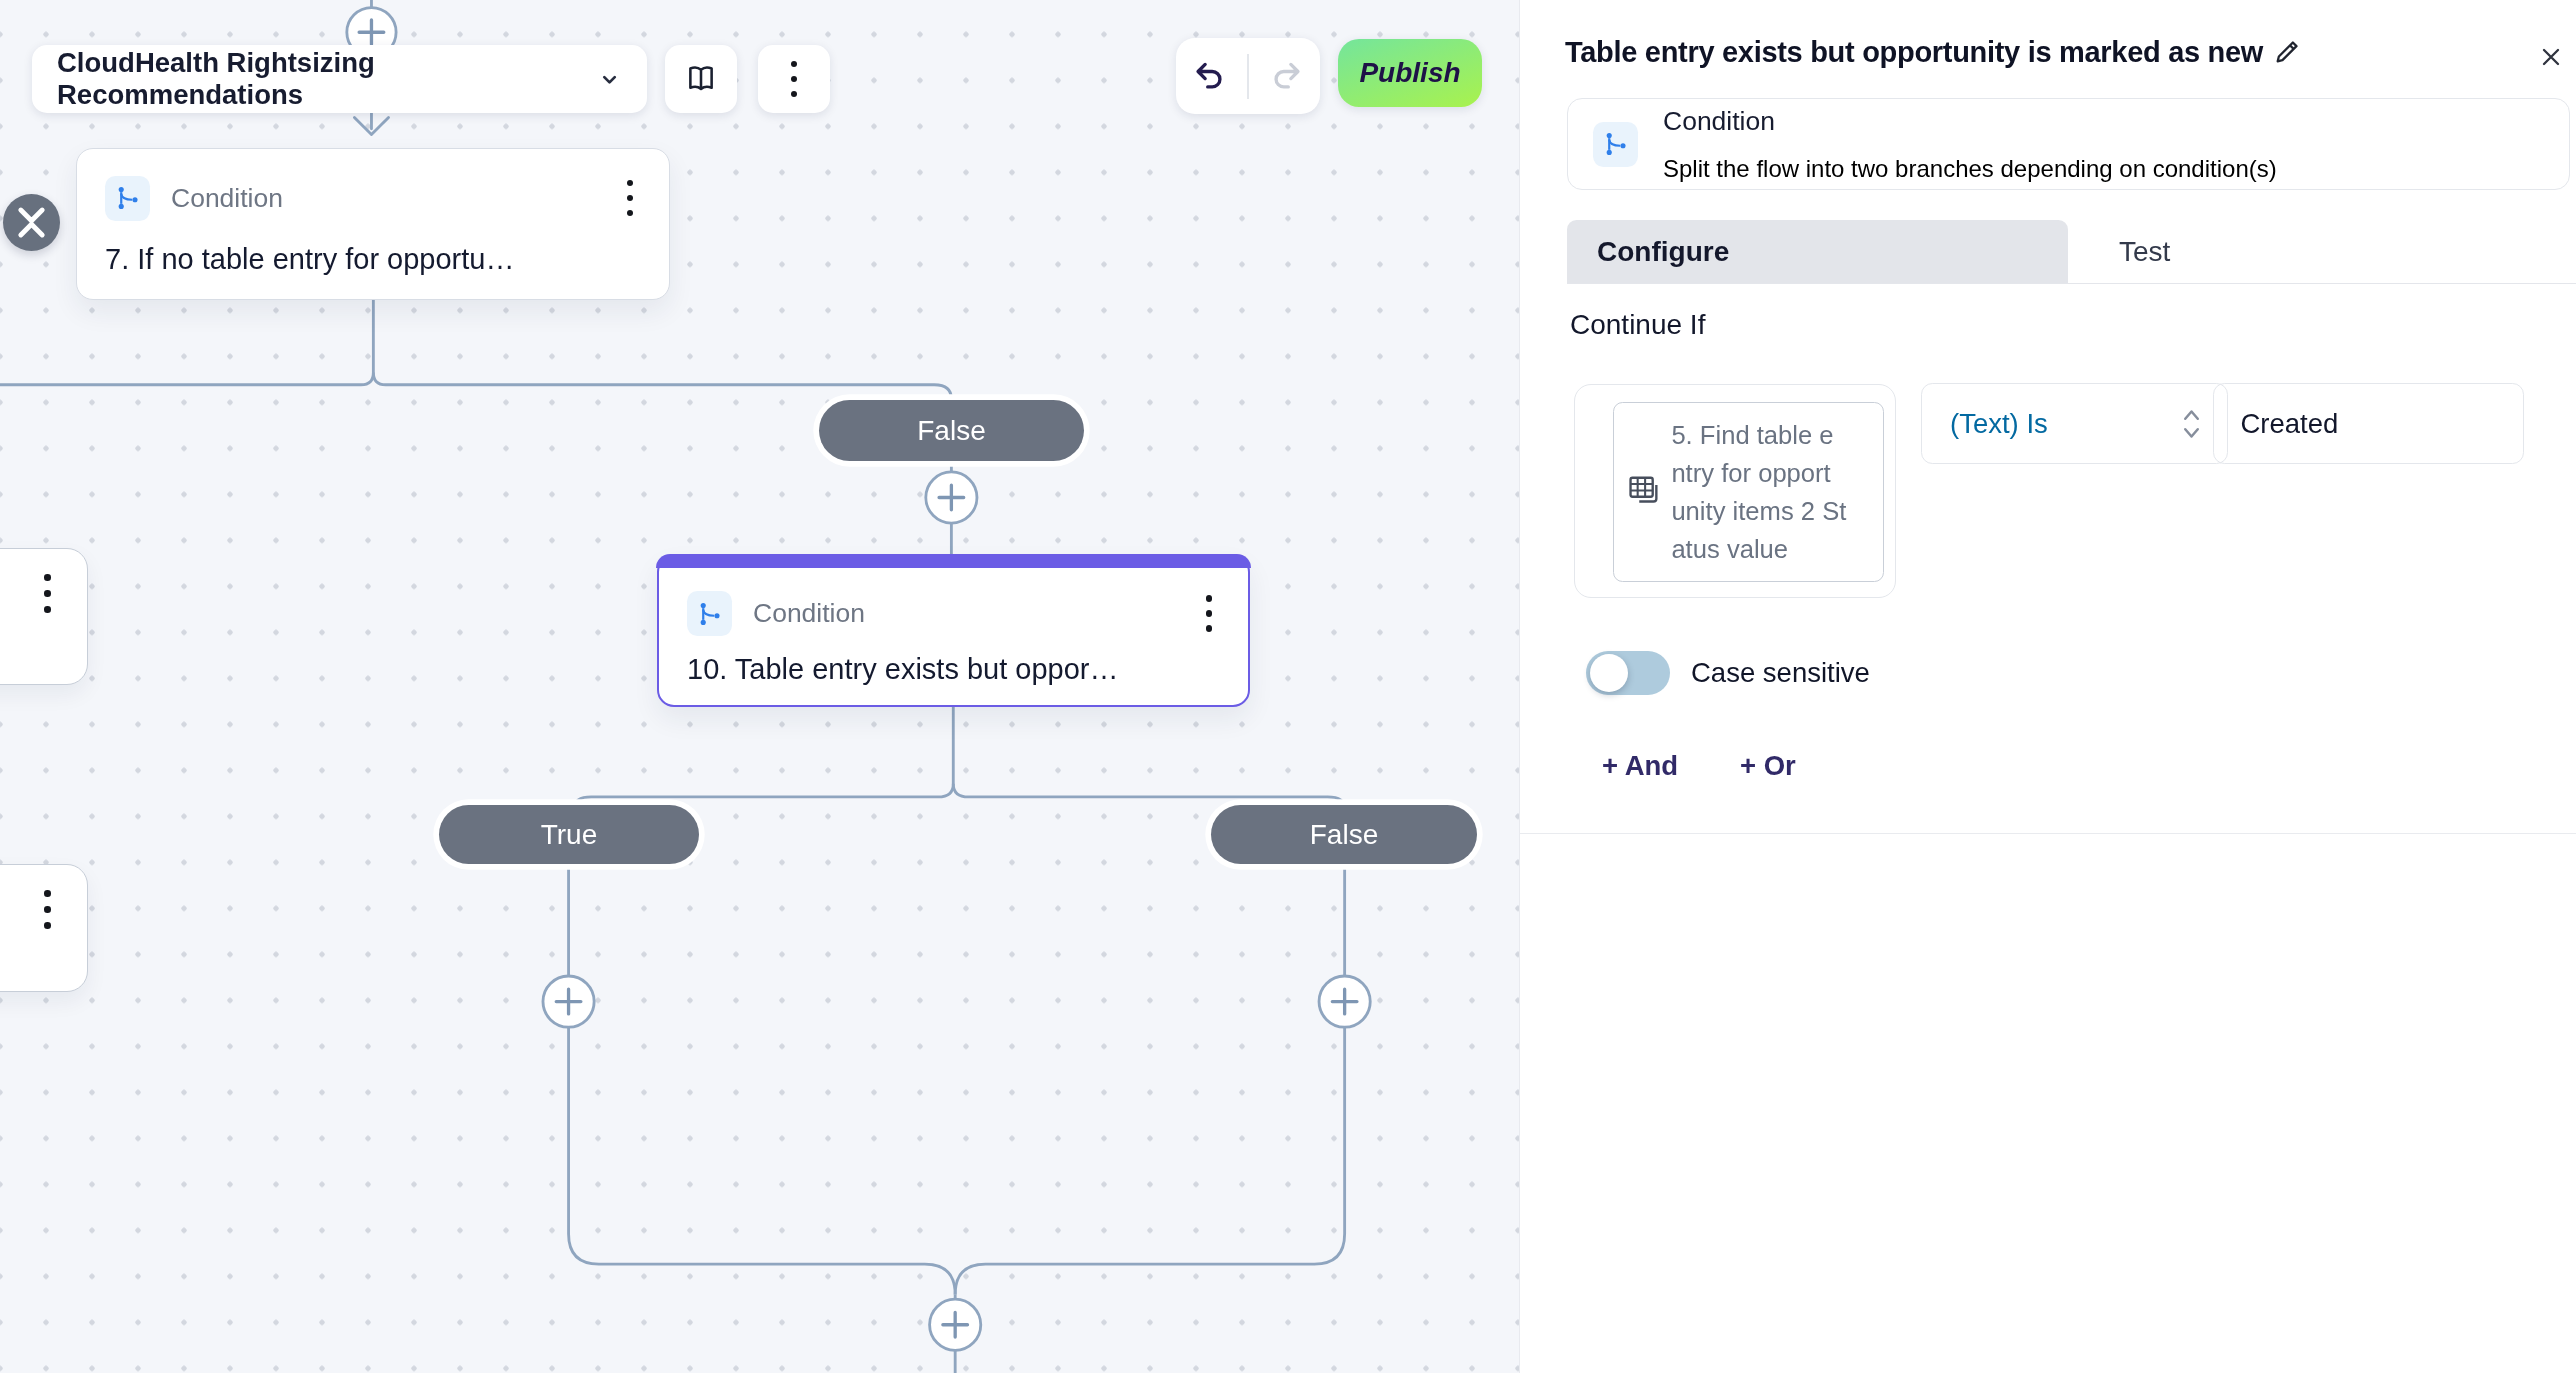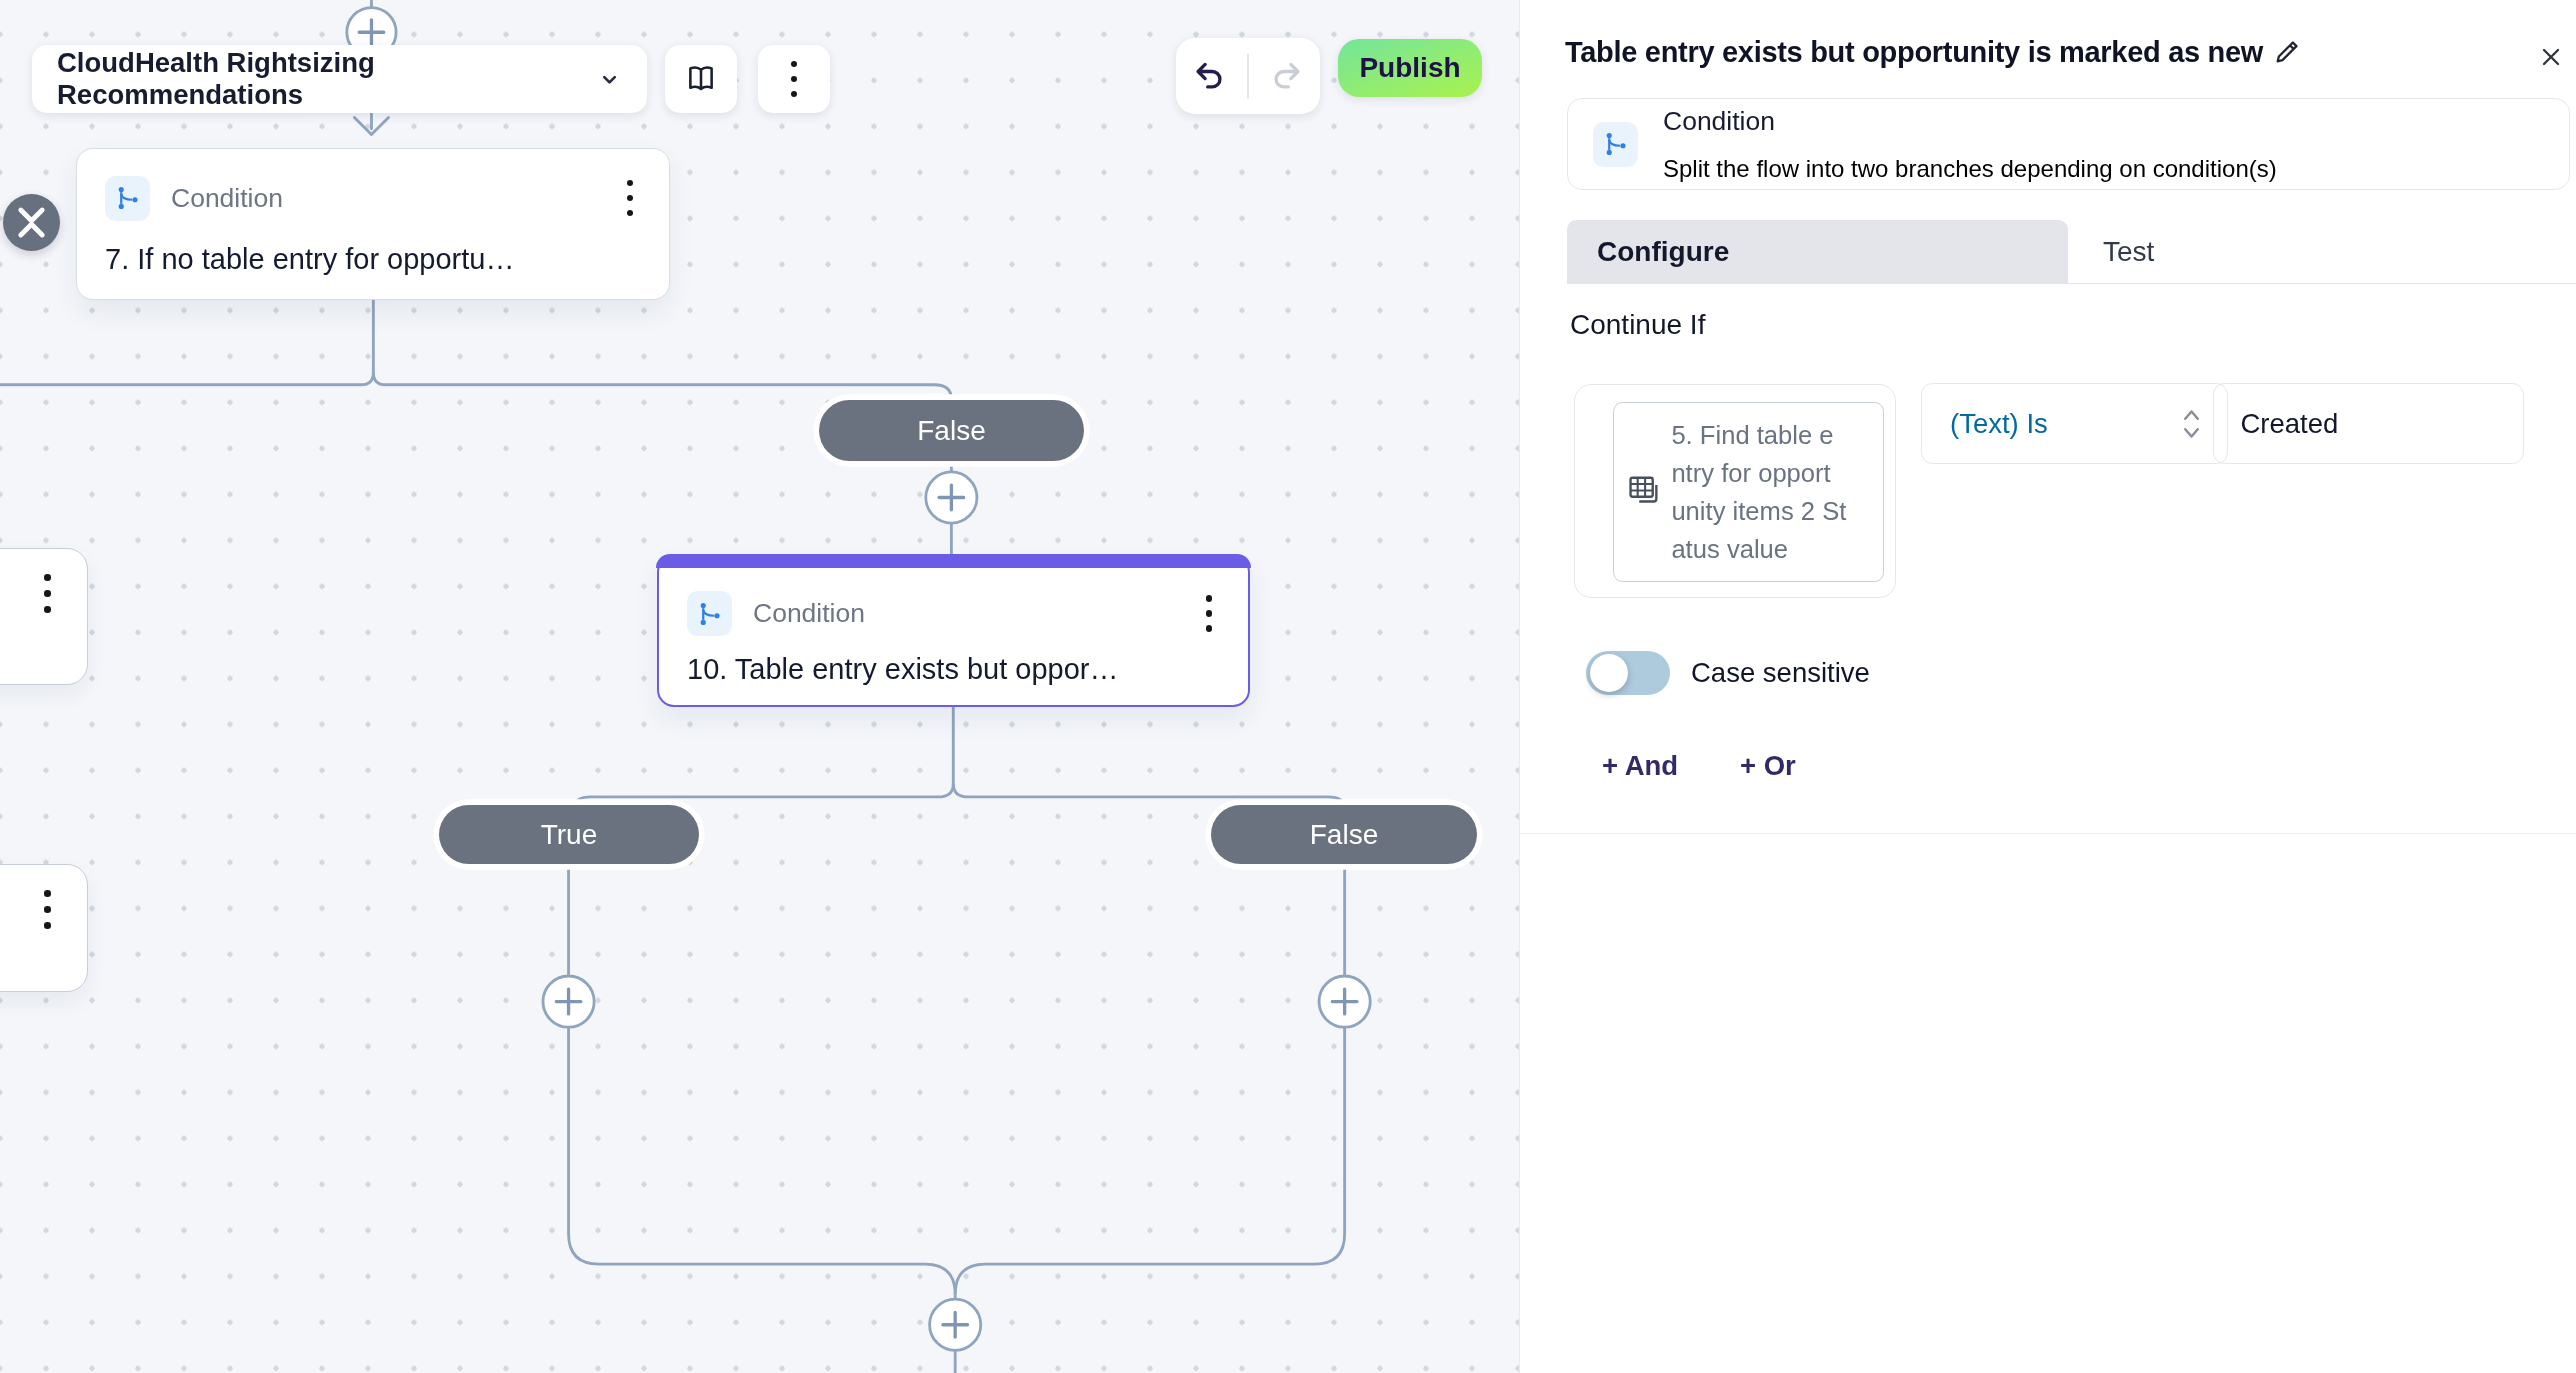--- a/index.html
+++ b/index.html
@@ -46,42 +46,42 @@
     box-shadow:0 2.8px 9.5px rgba(22,33,66,.10); display:flex; align-items:center; }
   .recipe-dd { left:32px; top:45px; width:615px; height:68px; padding:0 25px; cursor:pointer; }
   .recipe-dd span { font-size:27.5px; font-weight:600; color:#171C30; }
   .recipe-dd svg { margin-left:auto; }
   .book-btn { left:665px; top:45px; width:72px; height:68px; justify-content:center; cursor:pointer; }
   .kebab-btn { left:758px; top:45px; width:72px; height:68px; justify-content:center; cursor:pointer; }
   .kebab-btn .kebab { display:flex; flex-direction:column; gap:8.5px; }
   .history { left:1176px; top:38px; width:144px; height:76px; border-radius:19px; justify-content:space-around; }
   .history .sep { width:1.9px; height:45px; background:#E4E7EC; }
   .hist-btn { display:flex; align-items:center; justify-content:center; width:57px; height:61px; cursor:pointer; }
-  .publish { position:absolute; z-index:5; left:1338px; top:39px; width:144px; height:58px; border-radius:21px;
+  .publish { position:absolute; z-index:5; left:1338px; top:39px; width:144px; height:68px; border-radius:21px;
     background:linear-gradient(160deg,#74E59C 0%,#A9F24D 100%); border:none; font-size:28px; font-weight:700;
-    color:#1E1247; cursor:pointer; font-family:inherit; box-shadow:0 2.8px 9.5px rgba(22,33,66,.10); }
+    color:#1E1247; cursor:pointer; font-family:inherit; box-shadow:0 2.8px 9.5px rgba(22,33,66,.10);font-style:italic; }
 
   
   .panel { position:absolute; left:1519px; top:0; width:1057px; height:1374px; background:#fff;
     border-left:0.9px solid #E8EAEF; z-index:6; }
   .panel-title-row { position:absolute; left:45px; top:36px; display:flex; align-items:flex-start; gap:8px; }
   .panel-title { font-size:29px; font-weight:700; color:#0F1325; letter-spacing:-0.3px; white-space:nowrap; }
   .edit-btn { display:flex; align-items:center; cursor:pointer; }
   .close-btn { position:absolute; left:1010px; top:36px; width:42px; height:42px; display:flex;
     align-items:center; justify-content:center; cursor:pointer; }
   .step-card { position:absolute; left:47px; top:98px; width:1003px; height:92px; border:1.9px solid #E4E7EC;
     border-radius:15px; display:flex; align-items:center; padding:0 25px; gap:25px; }
   .step-name { font-size:26.5px; font-weight:500; color:#171C30; }
   .step-desc { font-size:24px; color:#000000; margin-top:18px; }
   .tabs { position:absolute; left:47px; top:220px; width:1010px; height:64px; display:flex;
     border-bottom:1.9px solid #E4E6EB; }
   .tab { font-size:28px; display:flex; align-items:center; cursor:pointer; }
   .tab.active { width:501px; background:#E3E5EA; border-radius:9.5px 9.5px 0 0; padding-left:30px;
     font-weight:700; color:#14182C; }
-  .tab.inactive { padding-left:35px; color:#333A4B; }
+  .tab.inactive { padding-left:51px; color:#333A4B; }
   .continue-if { position:absolute; left:50px; top:309px; font-size:28px; font-weight:500; color:#12172B; }
   .cond-box { position:absolute; left:54px; top:384px; width:322px; height:214px; border:1.9px solid #E4E7EC;
     border-radius:17px; }
   .datapill { position:absolute; left:38px; top:17px; width:271px; height:180px; border:1.9px solid #C9CFD8;
     border-radius:9.5px; background:#fff; display:flex; align-items:center; padding:0 9.5px 0 11.4px; gap:8px;
     cursor:pointer; }
   .datapill-text { font-size:25.6px; line-height:38px; color:#6A7382; }
   .op-box { position:absolute; left:401px; top:383px; width:307px; height:81px; border:1.9px solid #E4E7EC;
     border-radius:11.4px; display:flex; align-items:center; padding:0 23px 0 28px; cursor:pointer; }
   .op-box span { font-size:27.5px; color:#0369a1; }

